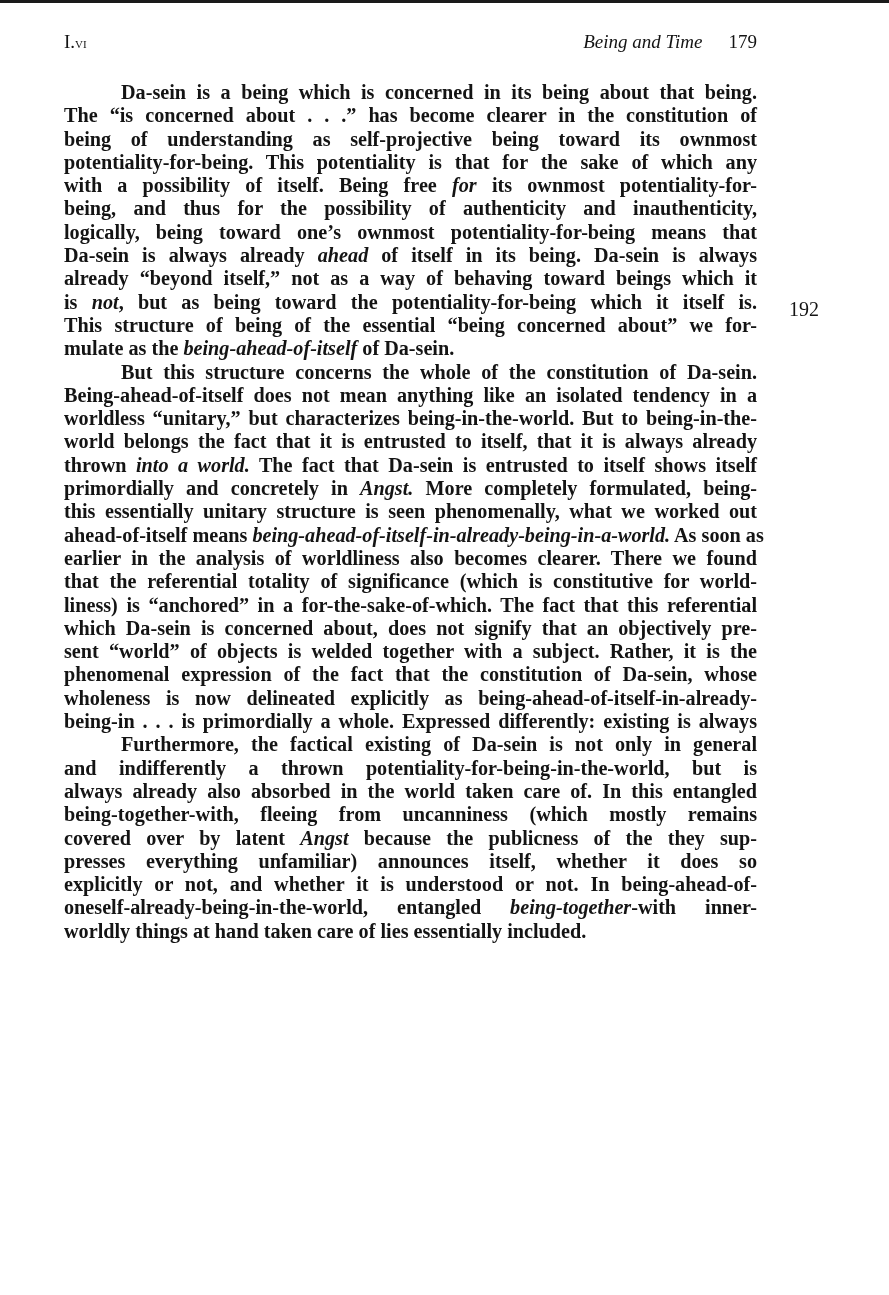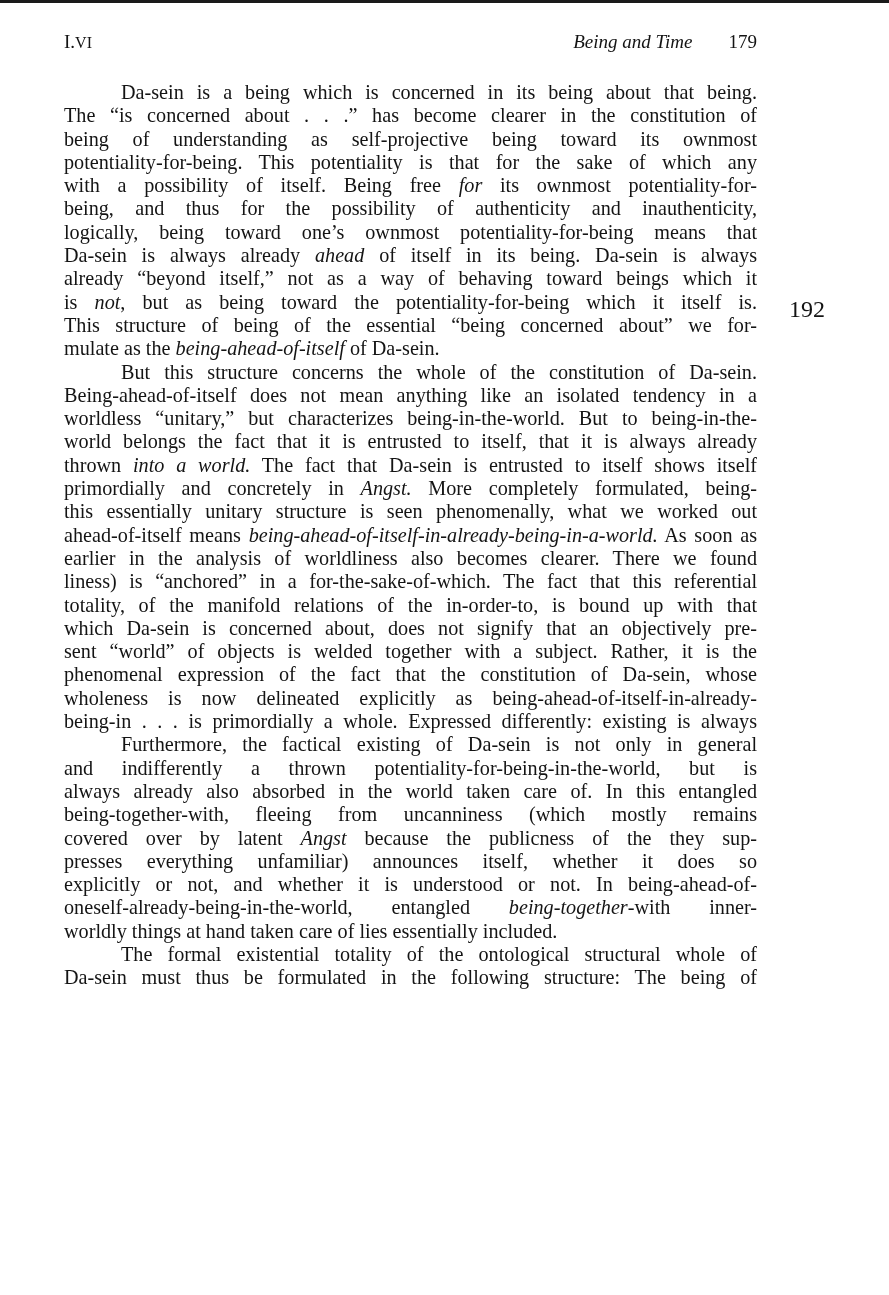--- a/index.html
+++ b/index.html
@@ -27,51 +27,52 @@
       left: 64px;
       width: 693px;
       height: 24px;
       font-size: 19px;
       line-height: 24px;
     }
     .rh-section {
       position: absolute;
       left: 0; top: 0;
     }
-    .rh-section .sc { font-size: 16px; }
+    .rh-section .sc { font-size: 11px; }
     .rh-right {
       position: absolute;
       right: 0; top: 0;
       white-space: nowrap;
     }
-    .rh-title { font-style: italic; margin-right: 36px; }
+    .rh-title { font-style: italic; margin-right: 26px; }
     .page-body {
       position: absolute;
       left: 64px;
       top: 81px;
       width: 693px;
     }
     .line {
       height: 23.3px;
       line-height: 23.3px;
       font-size: 20.2px;
       white-space: nowrap;
       text-align: justify;
       text-align-last: justify;
+      font-weight: bold;
     }
     .line.last {
       text-align-last: left;
     }
     .line.indent { padding-left: 57px; }
     .line .it { font-style: italic; }
     .margin-num {
       position: absolute;
       left: 789px;
       top: 298px;
-      font-size: 24px;
+      font-size: 20px;
       line-height: 23px;
     }
   </style>
 </head>
 <body>
 
 <div class="top-rule"></div>
 
 <div class="running-head">
   <span class="rh-section"><span>I.</span><span class="sc">VI</span></span>
@@ -98,36 +99,32 @@
     <div>
       <div class="line indent"><span>But this structure concerns the whole of the constitution of Da-sein.</span></div>
       <div class="line"><span>Being-ahead-of-itself does not mean anything like an isolated tendency in a</span></div>
       <div class="line"><span>worldless “unitary,” but characterizes being-in-the-world. But to being-in-the-</span></div>
       <div class="line"><span>world belongs the fact that it is entrusted to itself, that it is always already</span></div>
       <div class="line"><span>thrown </span><span class="it">into a world.</span><span> The fact that Da-sein is entrusted to itself shows itself</span></div>
       <div class="line"><span>primordially and concretely in </span><span class="it">Angst.</span><span> More completely formulated, being-</span></div>
       <div class="line"><span>this essentially unitary structure is seen phenomenally, what we worked out</span></div>
       <div class="line"><span>ahead-of-itself means </span><span class="it">being-ahead-of-itself-in-already-being-in-a-world.</span><span> As soon as</span></div>
       <div class="line"><span>earlier in the analysis of worldliness also becomes clearer. There we found</span></div>
+      <div class="line"><span>that the referential totality of significance (which is constitutive for world-</span></div>
       <div class="line"><span>liness) is “anchored” in a for-the-sake-of-which. The fact that this referential</span></div>
-      <div class="line"><span>totality, of the manifold relations of the in-order-to, is bound up with that</span></div>
       <div class="line"><span>which Da-sein is concerned about, does not signify that an objectively pre-</span></div>
       <div class="line"><span>sent “world” of objects is welded together with a subject. Rather, it is the</span></div>
       <div class="line"><span>phenomenal expression of the fact that the constitution of Da-sein, whose</span></div>
       <div class="line"><span>wholeness is now delineated explicitly as being-ahead-of-itself-in-already-</span></div>
       <div class="line"><span>being-in . . . is primordially a whole. Expressed differently: existing is always</span></div>
     </div>
     <div>
       <div class="line indent"><span>Furthermore, the factical existing of Da-sein is not only in general</span></div>
       <div class="line"><span>and indifferently a thrown potentiality-for-being-in-the-world, but is</span></div>
       <div class="line"><span>always already also absorbed in the world taken care of. In this entangled</span></div>
       <div class="line"><span>being-together-with, fleeing from uncanniness (which mostly remains</span></div>
       <div class="line"><span>covered over by latent </span><span class="it">Angst</span><span> because the publicness of the they sup-</span></div>
       <div class="line"><span>presses everything unfamiliar) announces itself, whether it does so</span></div>
       <div class="line"><span>explicitly or not, and whether it is understood or not. In being-ahead-of-</span></div>
       <div class="line"><span>oneself-already-being-in-the-world, entangled </span><span class="it">being-together</span><span>-with inner-</span></div>
       <div class="line last"><span>worldly things at hand taken care of lies essentially included.</span></div>
     </div>
-    <div>
-      <div class="line indent"><span>The formal existential totality of the ontological structural whole of</span></div>
-      <div class="line"><span>Da-sein must thus be formulated in the following structure: The being of</span></div>
-    </div>
   </div>
 
 </body></html>

